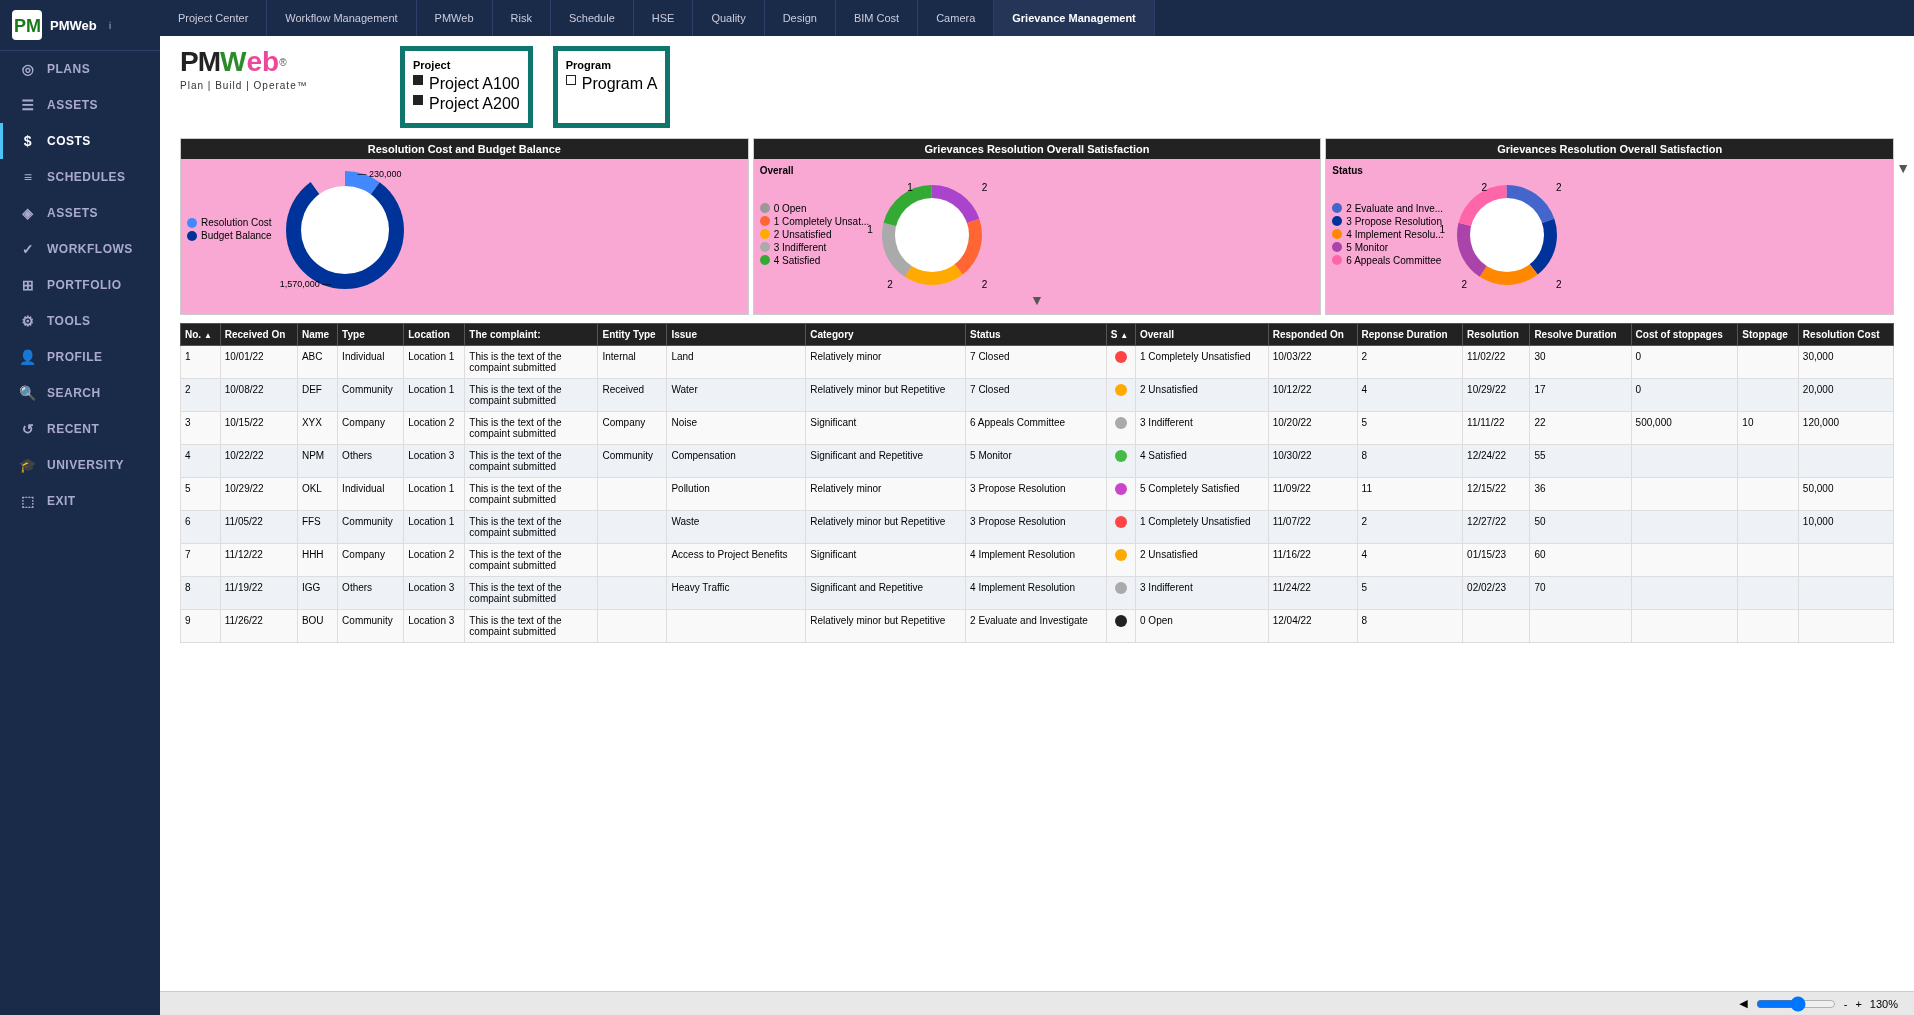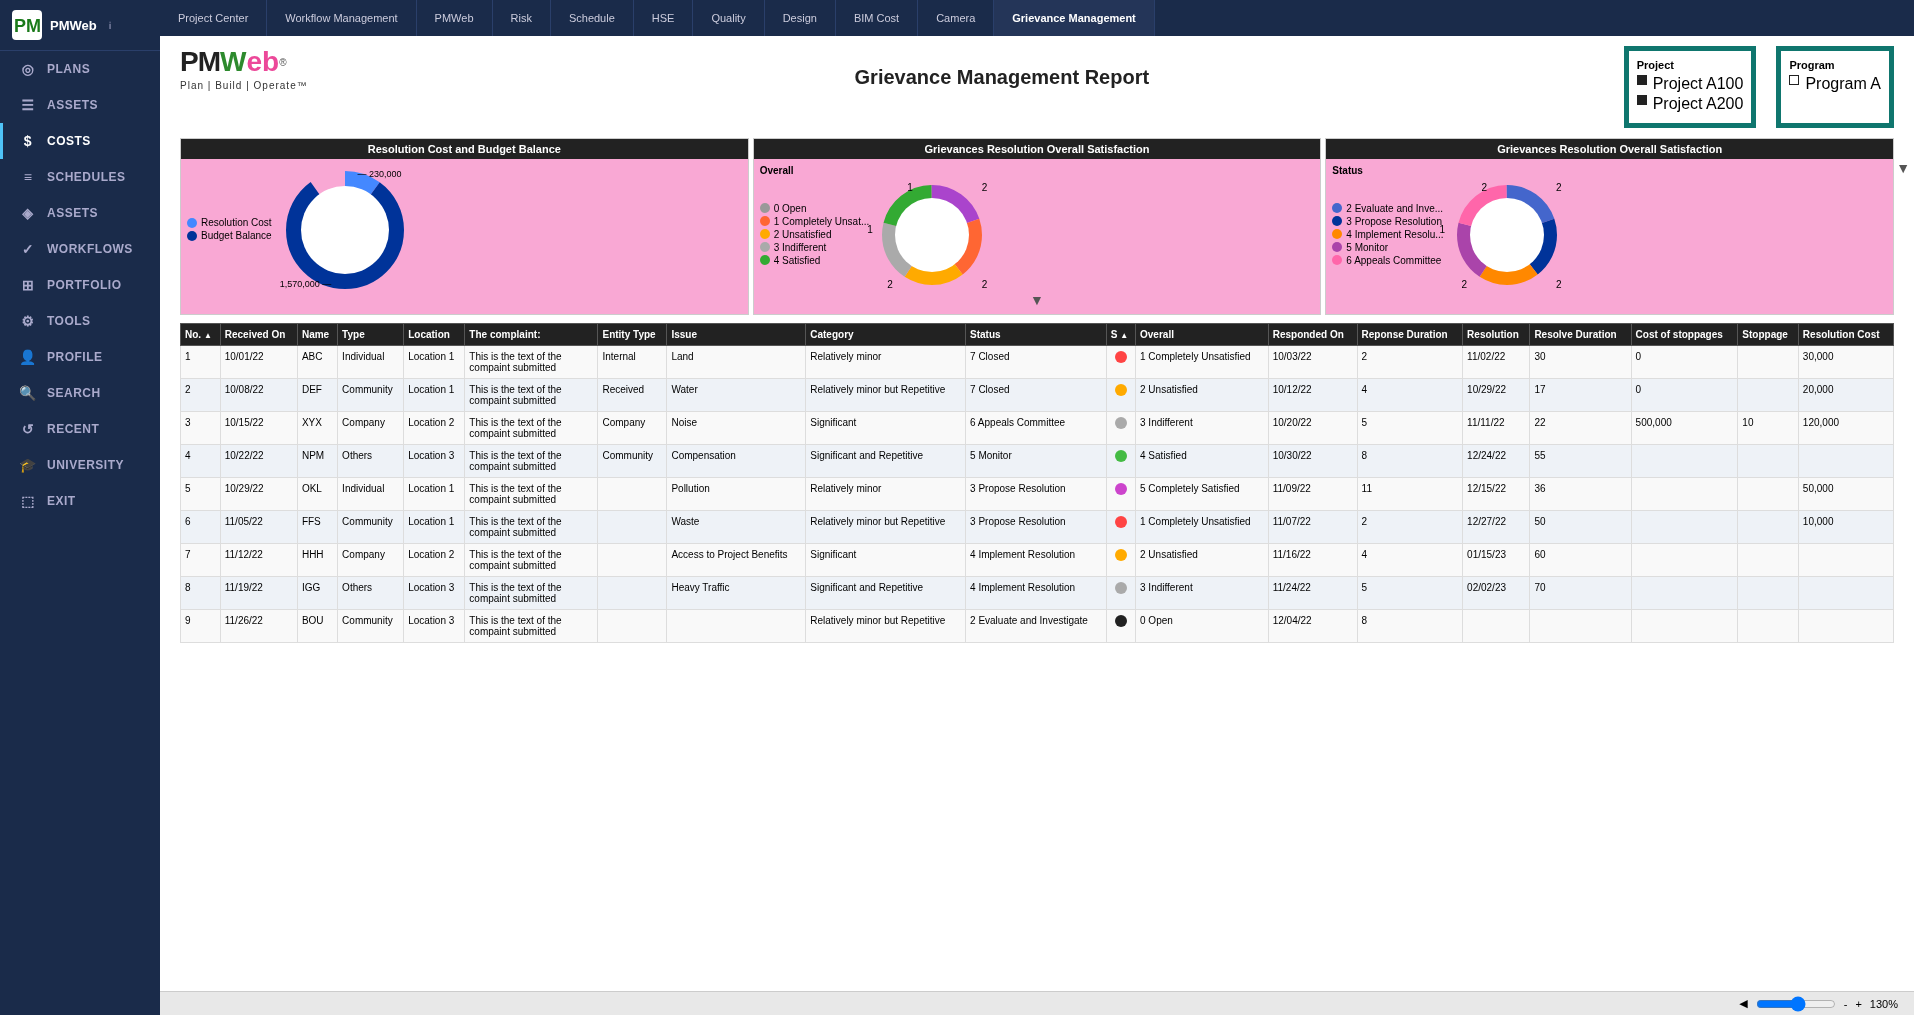--- a/index.html
+++ b/index.html
@@ -259,23 +259,20 @@
       <div class="report-logo-area">
         <div class="pmweb-logo">
           <div class="brand">
             <span class="pm">PM</span>
             <span style="font-size:28px;font-weight:bold;color:#2d8a2d;">W</span>
             <span style="font-size:28px;font-weight:bold;color:#ec4899;">eb</span>
             <span class="registered">®</span>
           </div>
           <div class="tagline">Plan | Build | Operate™</div>
         </div>
-      </div>
-      <div class="report-title">
-        <h2>Grievance Management Report</h2>
       </div>
       <div class="report-filters">
         <div class="filter-group">
           <h4>Project</h4>
           <div class="filter-item">
             <span class="filter-checkbox"></span>
             <span>Project A100</span>
           </div>
           <div class="filter-item">
             <span class="filter-checkbox"></span>

